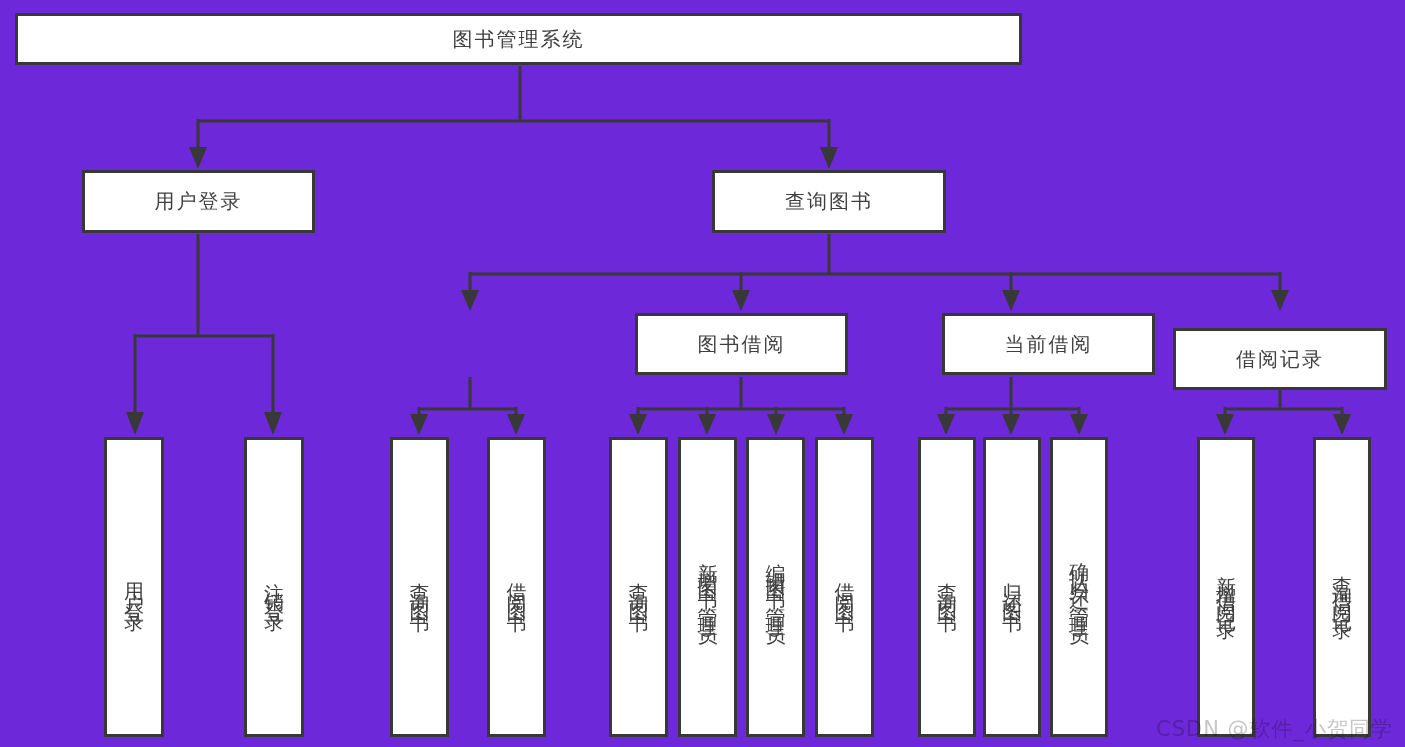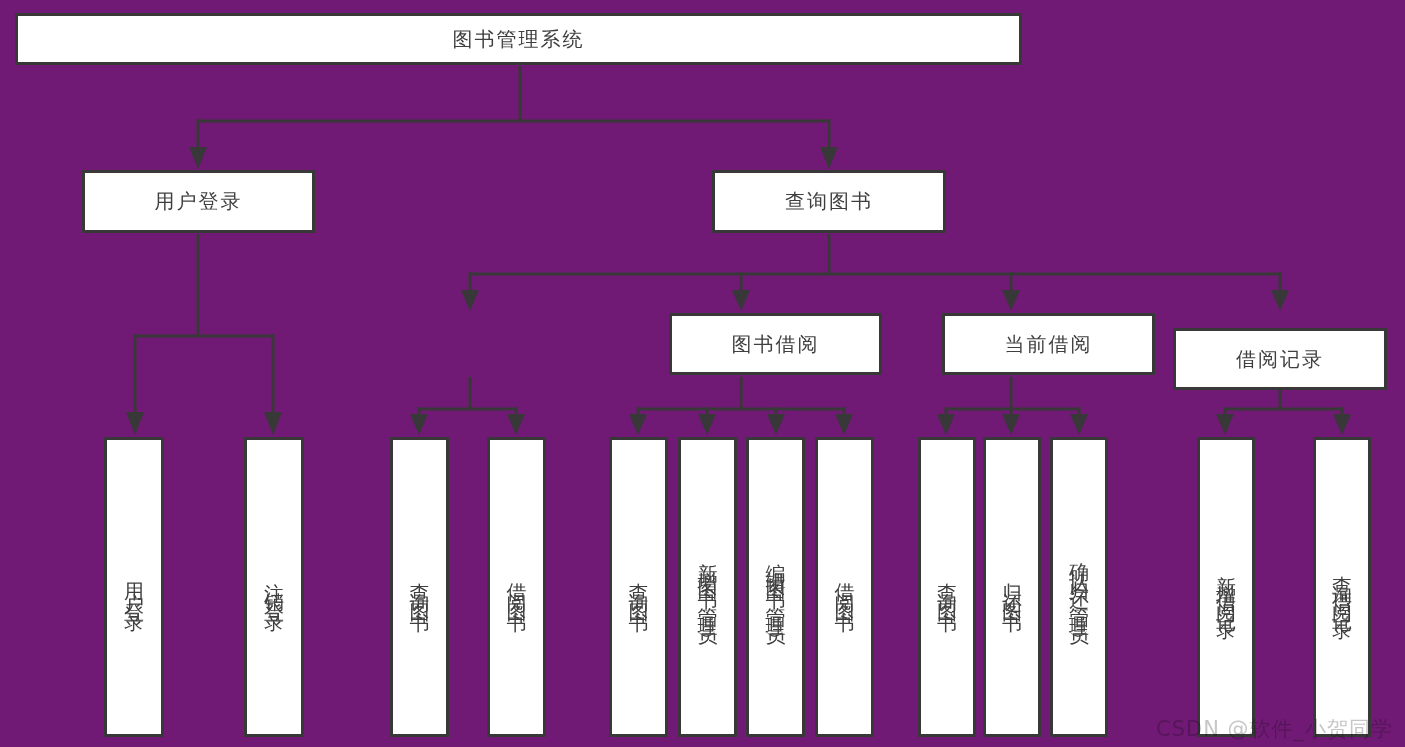--- a/index.html
+++ b/index.html
@@ -1,17 +1,17 @@
 <!DOCTYPE html>
 <html><head>
 <meta charset="utf-8">
 <style>
   html,body{margin:0;padding:0;background:#ffffff;}
   .canvas{
-    position:relative;width:1405px;height:747px;background:#701a75;overflow:hidden;
+    position:relative;width:1405px;height:747px;background:#6d28d9;overflow:hidden;
     font-family:"DejaVu Sans","Liberation Sans",sans-serif;color:#3f3f3f;
   }
   .wires{position:absolute;left:0;top:0;z-index:1;}
   .hbox,.vbox{
     position:absolute;box-sizing:border-box;background:#ffffff;
     border:3px solid #383838;display:flex;align-items:center;justify-content:center;
     z-index:2;
   }
   .hbox{font-size:20px;letter-spacing:2px;}
   .vbox>span{
@@ -22,21 +22,21 @@
   .watermark{
     position:absolute;left:1156px;top:715px;z-index:3;
     font-size:21px;letter-spacing:1px;color:#c6c6c6;
     mix-blend-mode:multiply;white-space:nowrap;
   }
   
   #n-root{left:15px;top:13px;width:1007px;height:52px;}
   #n-login{left:82px;top:170px;width:233px;height:63px;}
   #n-mgmt{left:712px;top:170px;width:234px;height:63px;}
   #n-new{left:363px;top:313px;width:215px;height:62px;}
-  #n-borrow{left:635px;top:313px;width:213px;height:62px;margin-left:34px;}
+  #n-borrow{left:635px;top:313px;width:213px;height:62px;}
   #n-current{left:942px;top:313px;width:213px;height:62px;}
   #n-record{left:1173px;top:328px;width:214px;height:62px;}
   #l-ulogin{left:104px;top:437px;width:60px;height:300px;}
   #l-logout{left:244px;top:437px;width:60px;height:300px;}
   #l-new-query{left:390px;top:437px;width:59px;height:300px;}
   #l-new-borrow{left:487px;top:437px;width:59px;height:300px;}
   #l-bb-query{left:609px;top:437px;width:59px;height:300px;}
   #l-bb-add{left:678px;top:437px;width:59px;height:300px;}
   #l-bb-edit{left:746px;top:437px;width:59px;height:300px;}
   #l-bb-borrow{left:815px;top:437px;width:59px;height:300px;}

